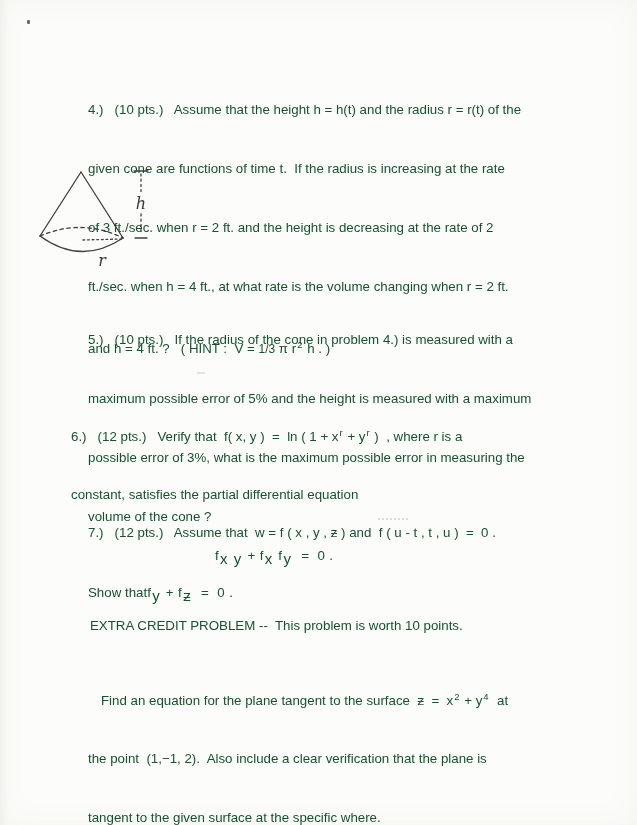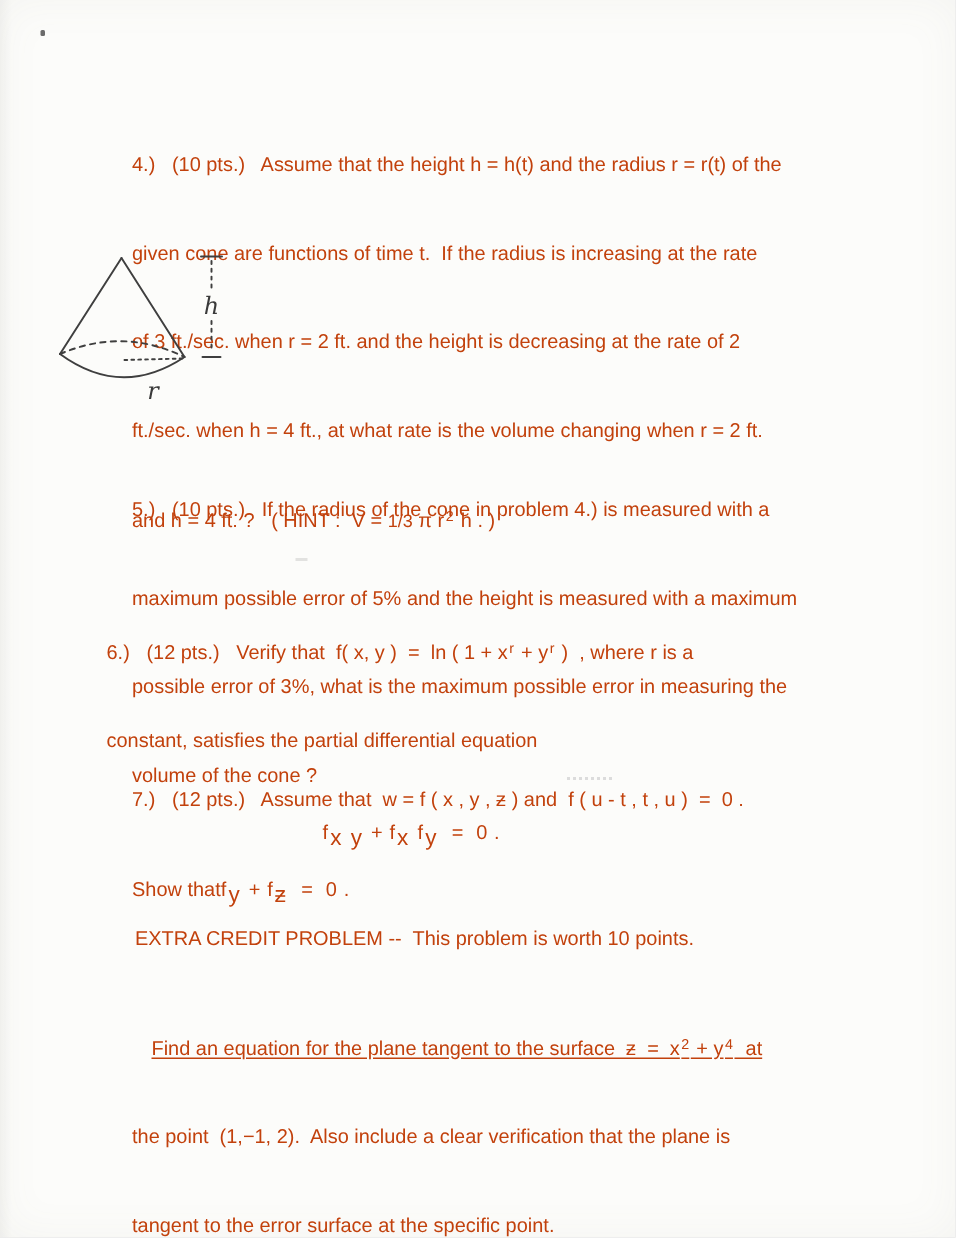--- a/index.html
+++ b/index.html
@@ -4,21 +4,21 @@
 <style>
   html,body { margin:0; padding:0; background:#e8e8e8; }
   .page {
     position: relative;
     width: 637px;
     height: 825px;
     margin: 0 auto;
     background: #fcfcfa;
     overflow: hidden;
     font-family: "Liberation Sans", sans-serif;
-    color: #c2410c;
+    color: #14532d;
     box-shadow: inset 0 0 30px rgba(120,120,110,0.06);
   }
   .page::before {
     content:"";
     position:absolute; left:0; top:0; bottom:0; width:8px;
     background: linear-gradient(to right, rgba(90,90,85,0.05), rgba(0,0,0,0));
     pointer-events:none;
   }
   .block {
     position: absolute;
@@ -26,21 +26,21 @@
     line-height: 19.6px;
     white-space: pre;
   }
   .ln { white-space: pre; }
   .t-sup { font-size: 9.5px; vertical-align: 4.5px; padding: 0 1px; }
   .t-sub { font-size: 15px; vertical-align: -4px; padding: 0 1px; letter-spacing: 1px; }
   .t-small { font-size: 12px; }
   .eq { letter-spacing: 0.4px; }
   .eq6 { margin-left: 144px; margin-top: 2px; }
   .eq7 { display: inline-block; }
-  .indent { text-indent: 13px; text-decoration: underline; }
+  .indent { text-indent: 13px; }
   .p7 .ln { line-height: 20.6px; }
   .speck {
     position: absolute; left: 27px; top: 20px;
     width: 3px; height: 4px; background: #6b6b6b; border-radius: 1px;
   }
   .smudge1 {
     position: absolute; left: 378px; top: 518px; width: 30px; height: 0;
     border-top: 2px dotted #dcdcdc;
   }
   .smudge2 {
@@ -104,16 +104,16 @@
   <div class="block p7" style="left:88px; top:484px;">
     <div class="ln"><span>7.)   (12 pts.)   Assume that  w = f ( x , y , ƶ ) and  f ( u - t , t , u )  =  0 .</span></div>
     <div class="ln"><span>Show that</span><span class="eq eq7"><span>f</span><span class="t-sub">y</span><span> + f</span><span class="t-sub">ƶ</span><span>  =  0 .</span></span></div>
   </div>
 
   <div class="block ec-heading" style="left:90px; top:616px;">EXTRA CREDIT PROBLEM --  This problem is worth 10 points.</div>
 
   <div class="block ec-body" style="left:88px; top:648px;">
     <div class="ln indent"><span>Find an equation for the plane tangent to the surface  ƶ  =  x</span><span class="t-sup">2</span><span> + y</span><span class="t-sup">4</span><span>  at</span></div>
     <div class="ln"><span>the point  (1,−1, 2).  Also include a clear verification that the plane is</span></div>
-    <div class="ln"><span>tangent to the error surface at the specific point.</span></div>
+    <div class="ln"><span>tangent to the given surface at the specific where.</span></div>
   </div>
 
 </div>
 
 </body></html>

